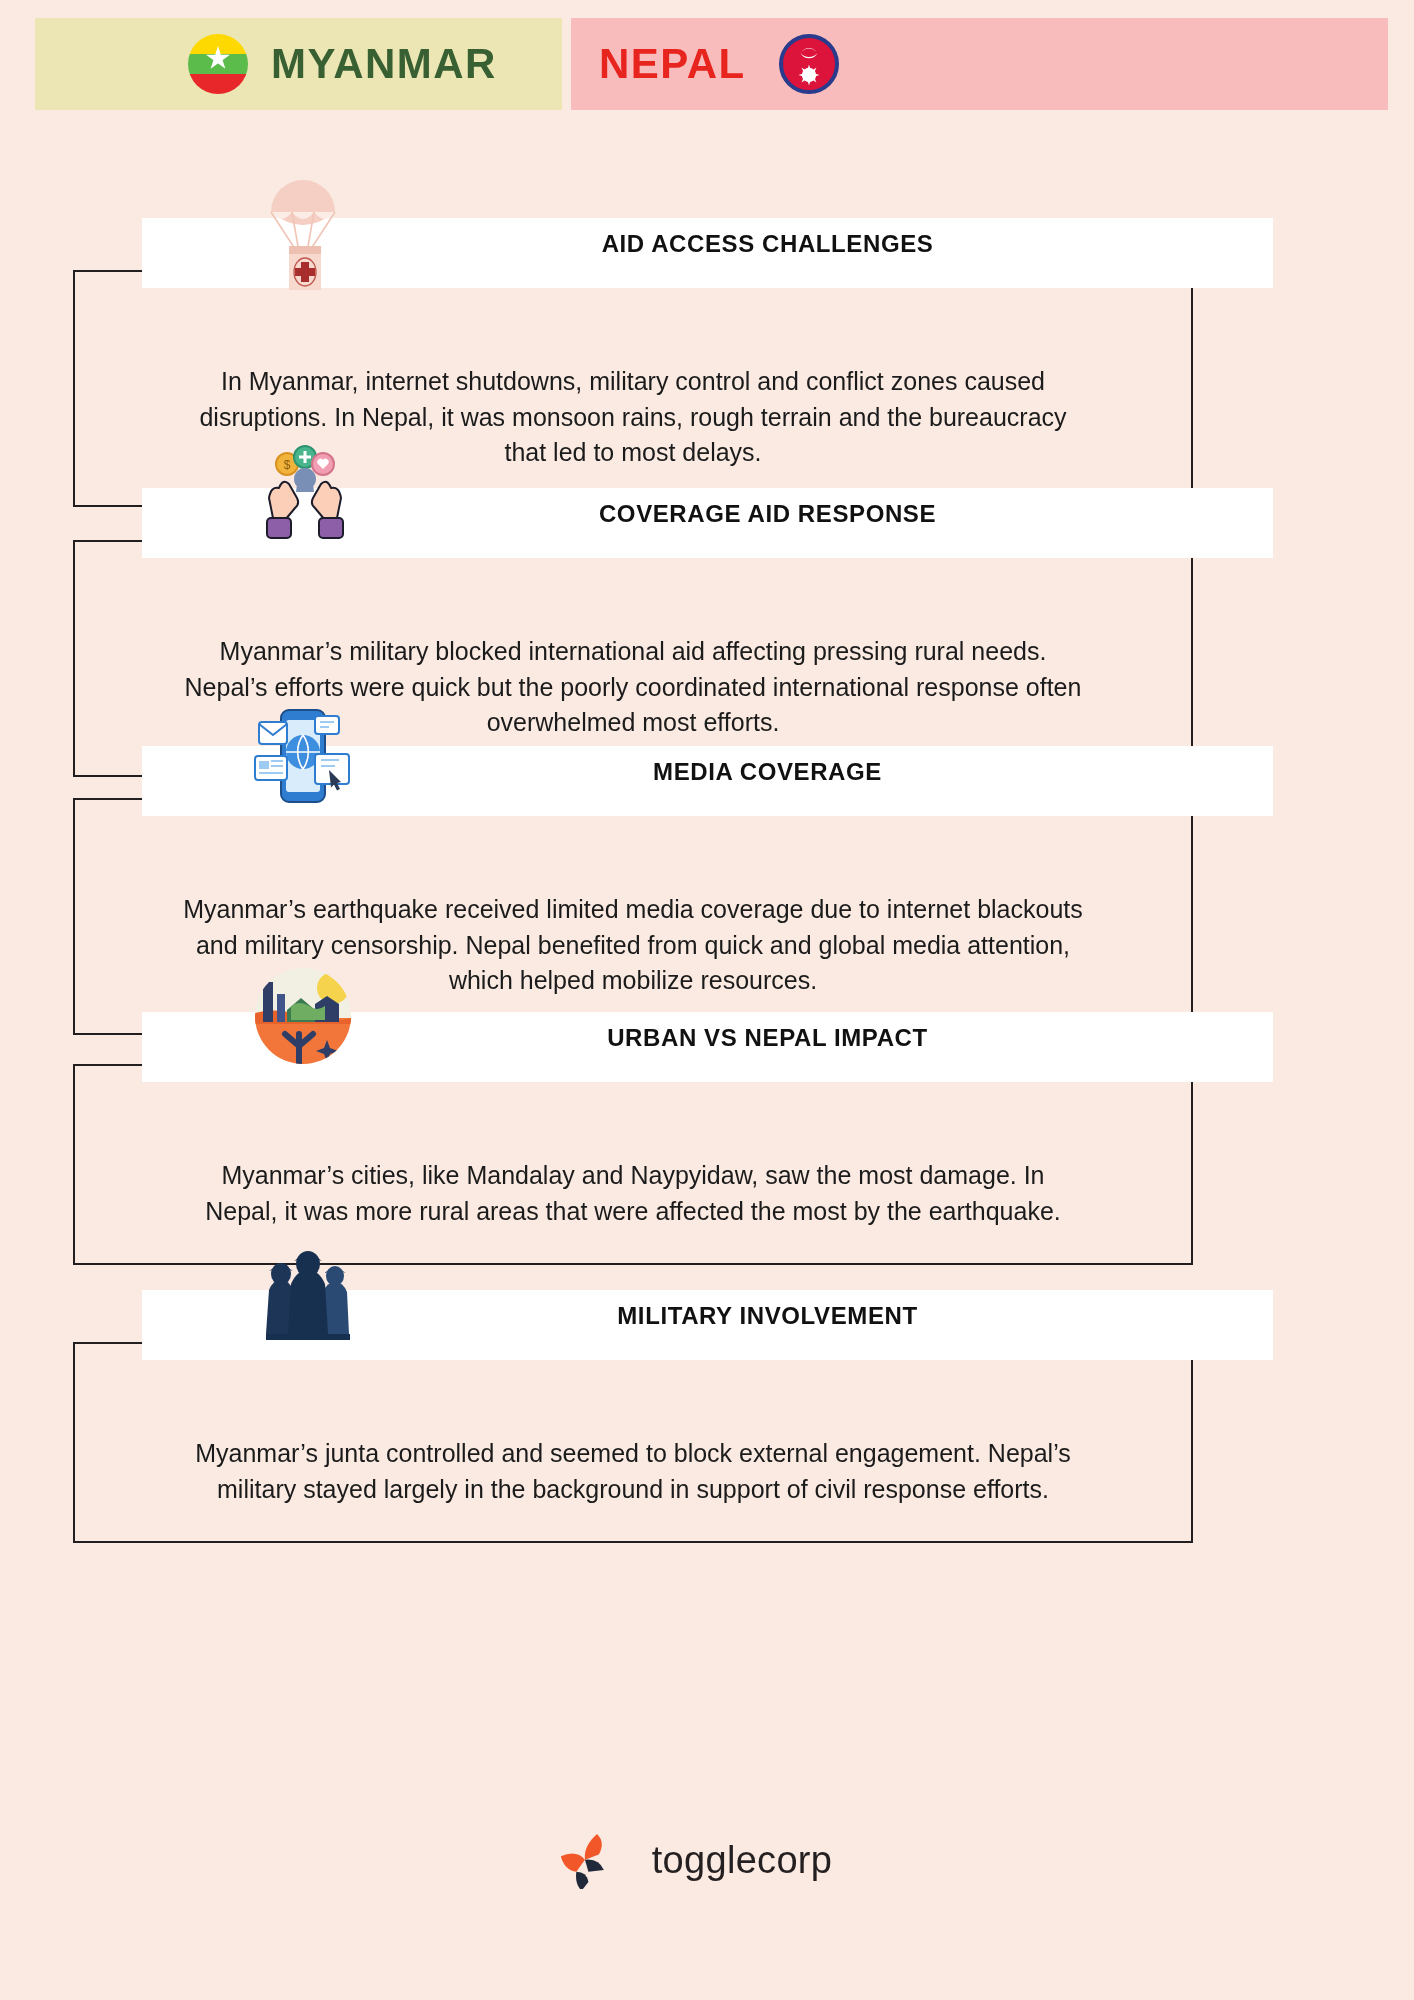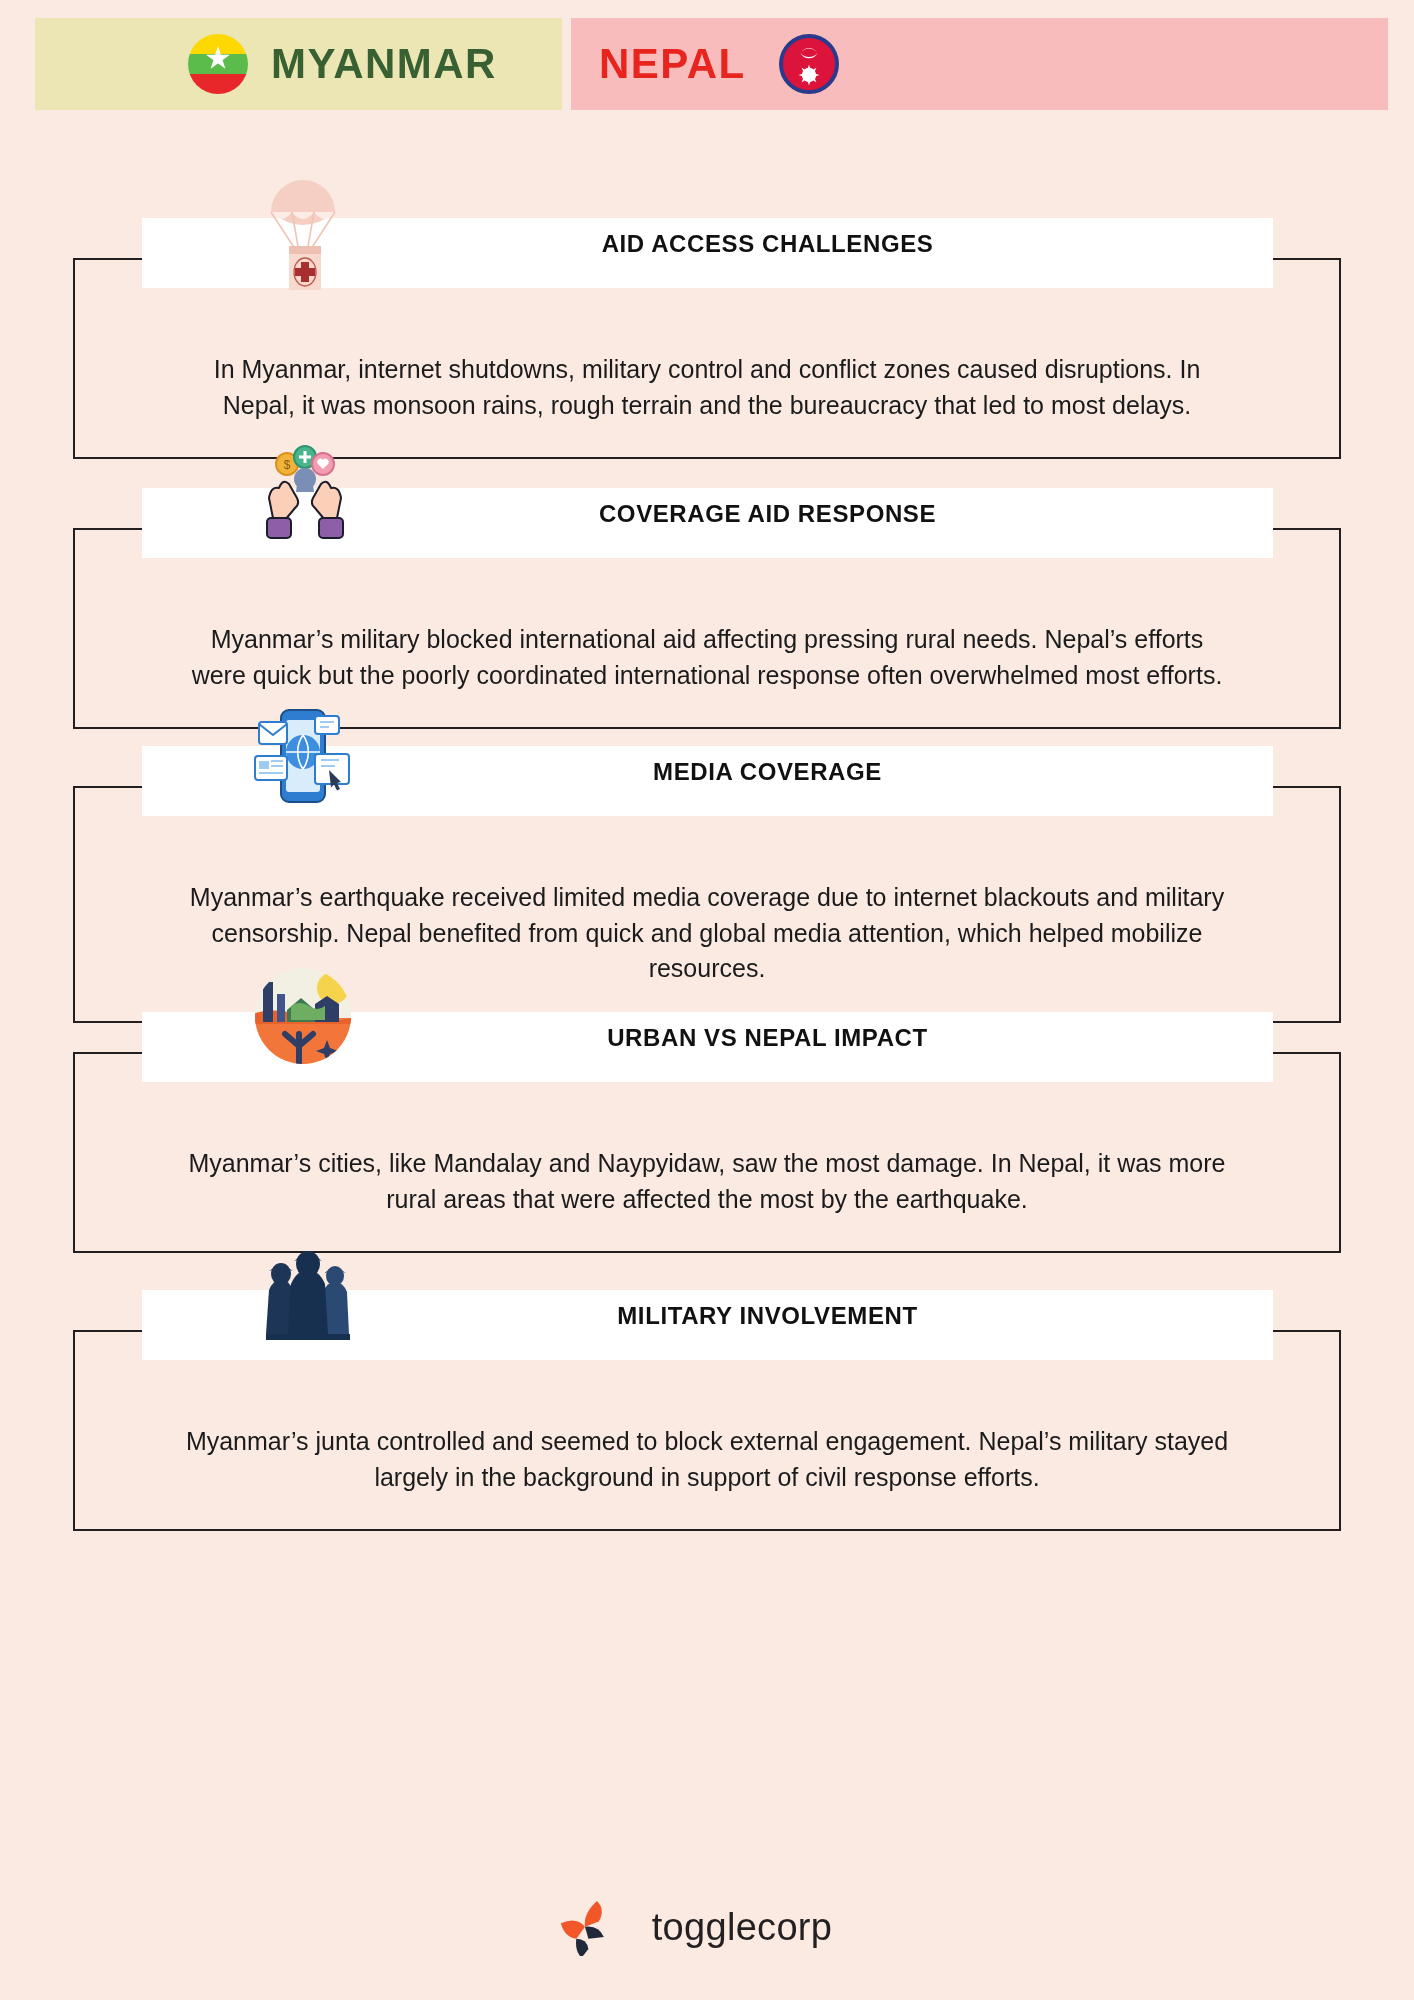--- a/index.html
+++ b/index.html
@@ -60,22 +60,22 @@
 
   
   .card {
     position: absolute;
     left: 73px;
     width: 1268px;
   }
   .card-box {
     position: absolute;
     left: 0;
-    top: 40px;
-    width: 1268px;
+    top: 52px;
+    width: 1120px;
     border: 2px solid #231f20;
     background: transparent;
   }
   .card-band {
     position: absolute;
     left: 69px;
     top: 0;
     width: 1131px;
     height: 70px;
     background: #ffffff;
@@ -116,21 +116,21 @@
     line-height: 1.42;
     color: #1b1b1b;
     text-align: center;
     font-family: "Liberation Sans", sans-serif;
   }
 
   
   .footer {
     position: absolute;
     left: 0;
-    top: 1872px;
+    top: 1805px;
     width: 1384px;
     height: 110px;
     display: flex;
     align-items: center;
     justify-content: center;
     gap: 22px;
   }
   .footer-word {
     font-size: 38px;
     color: #241f20;

